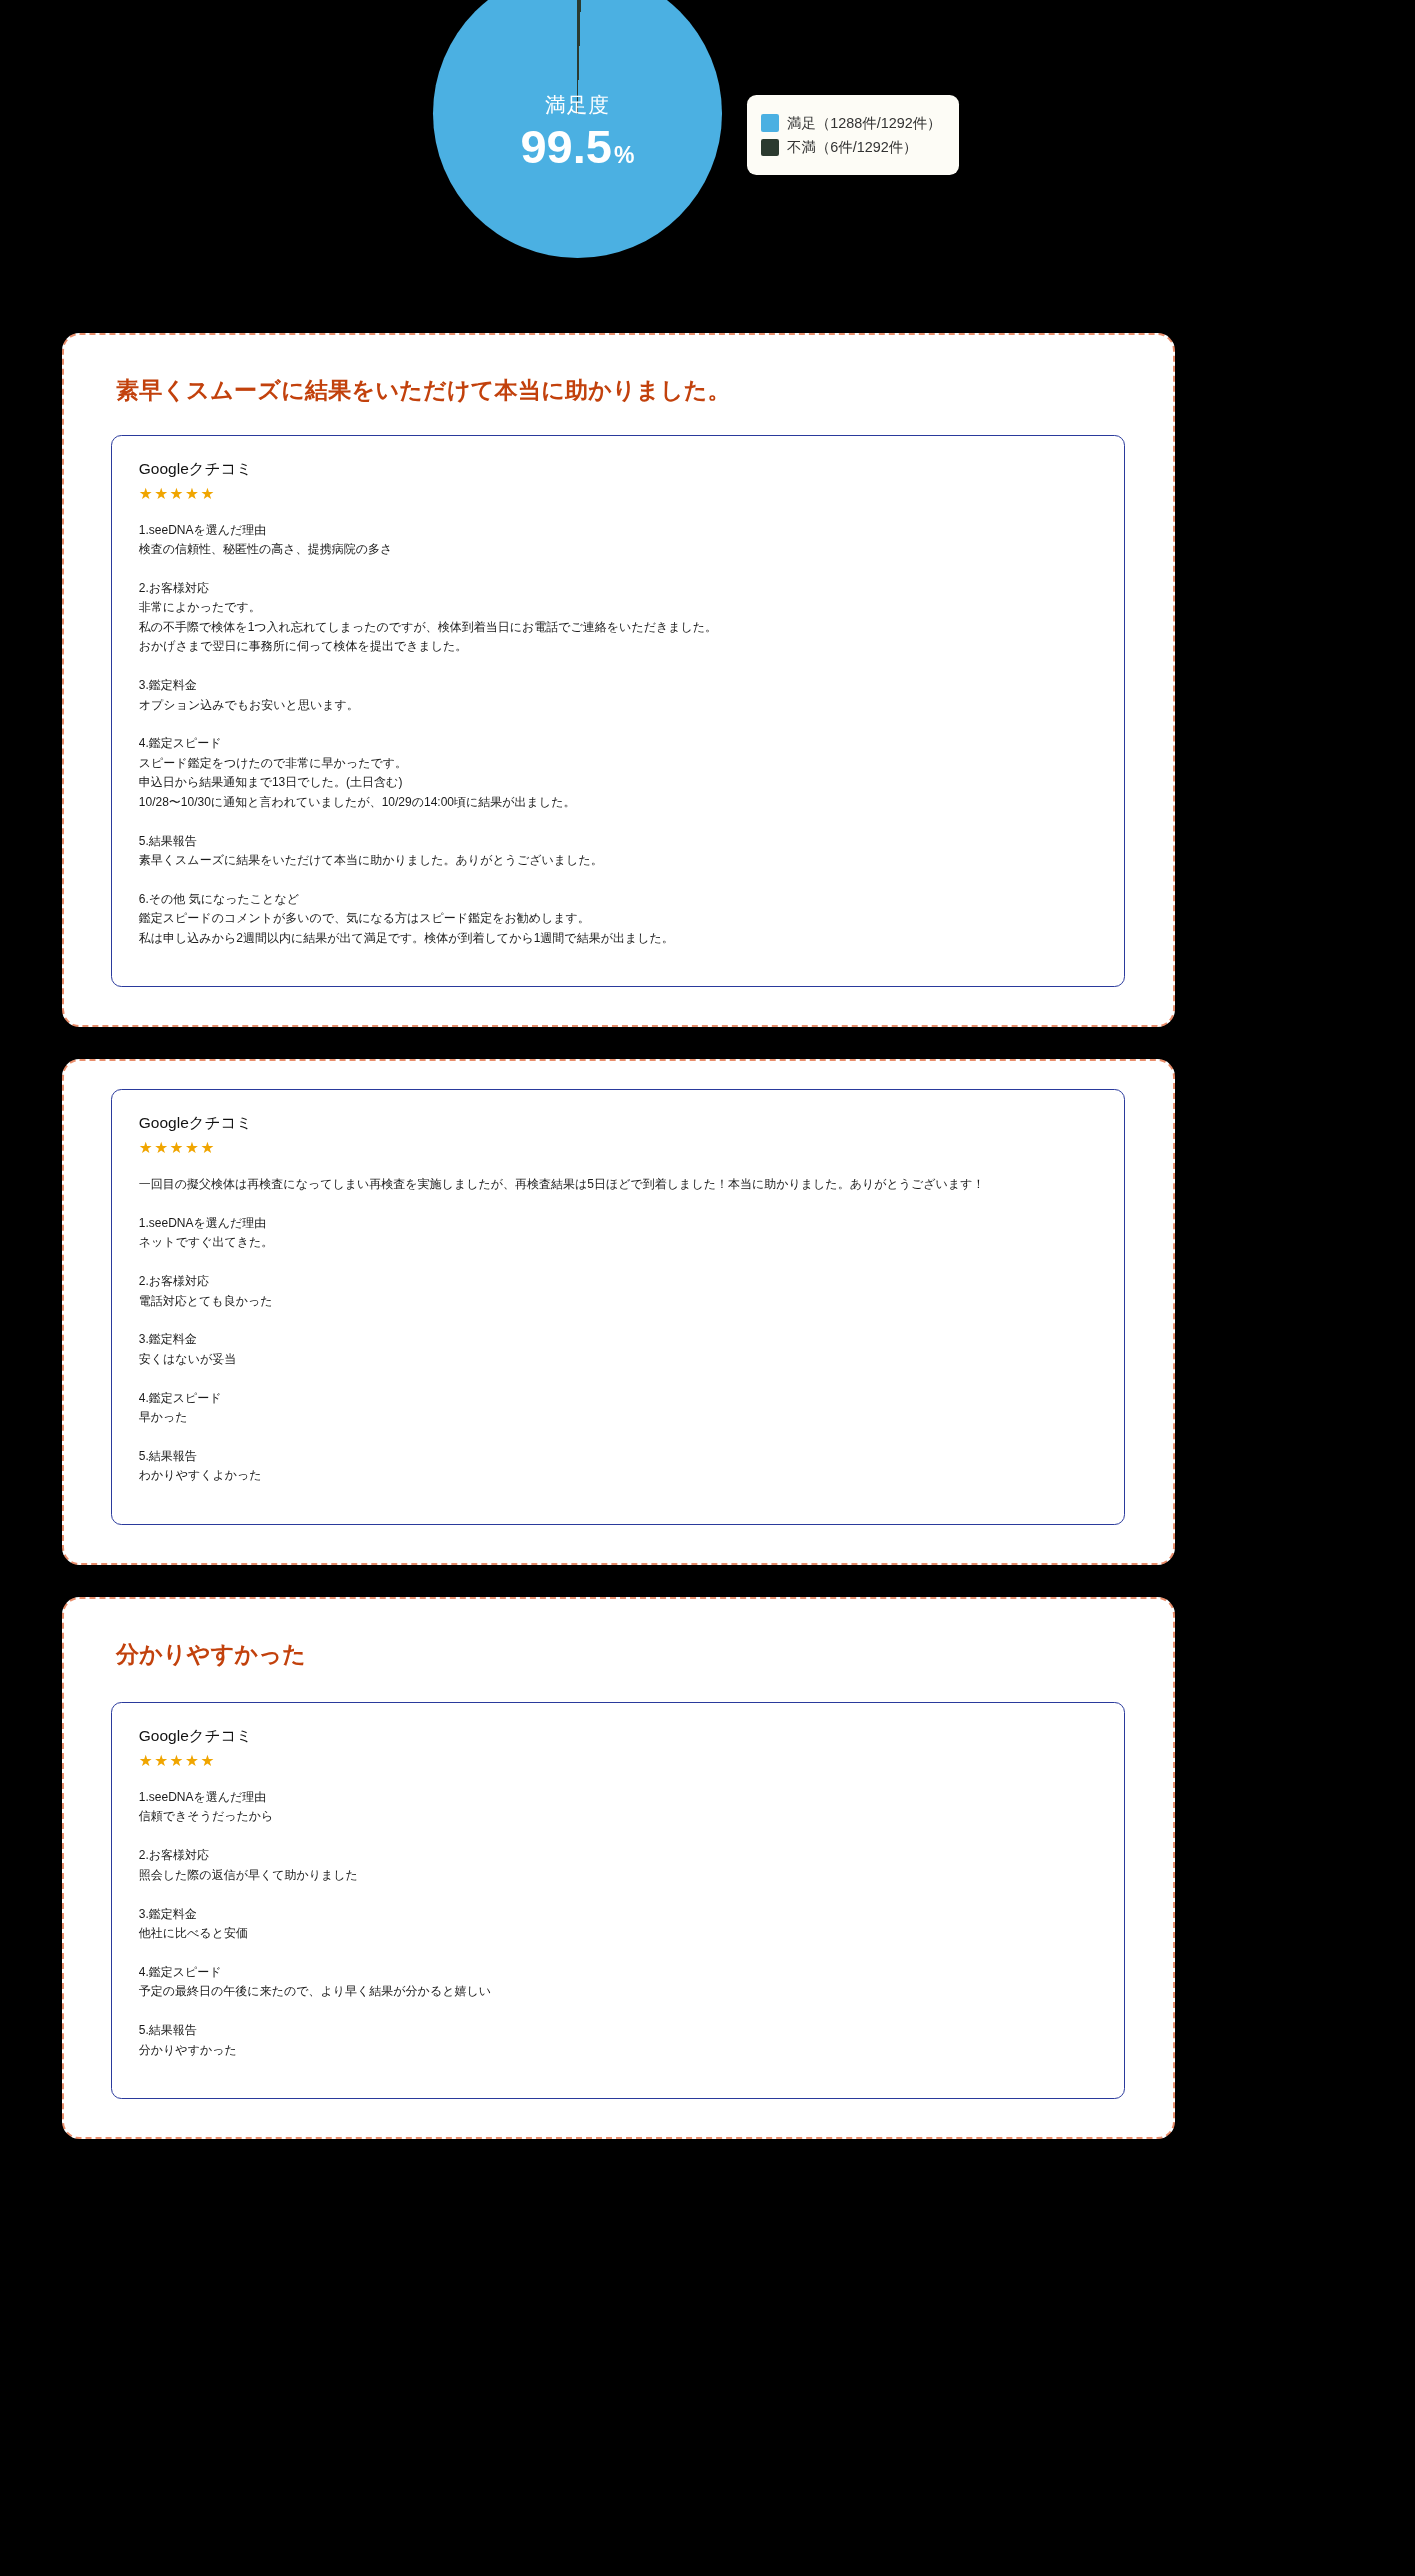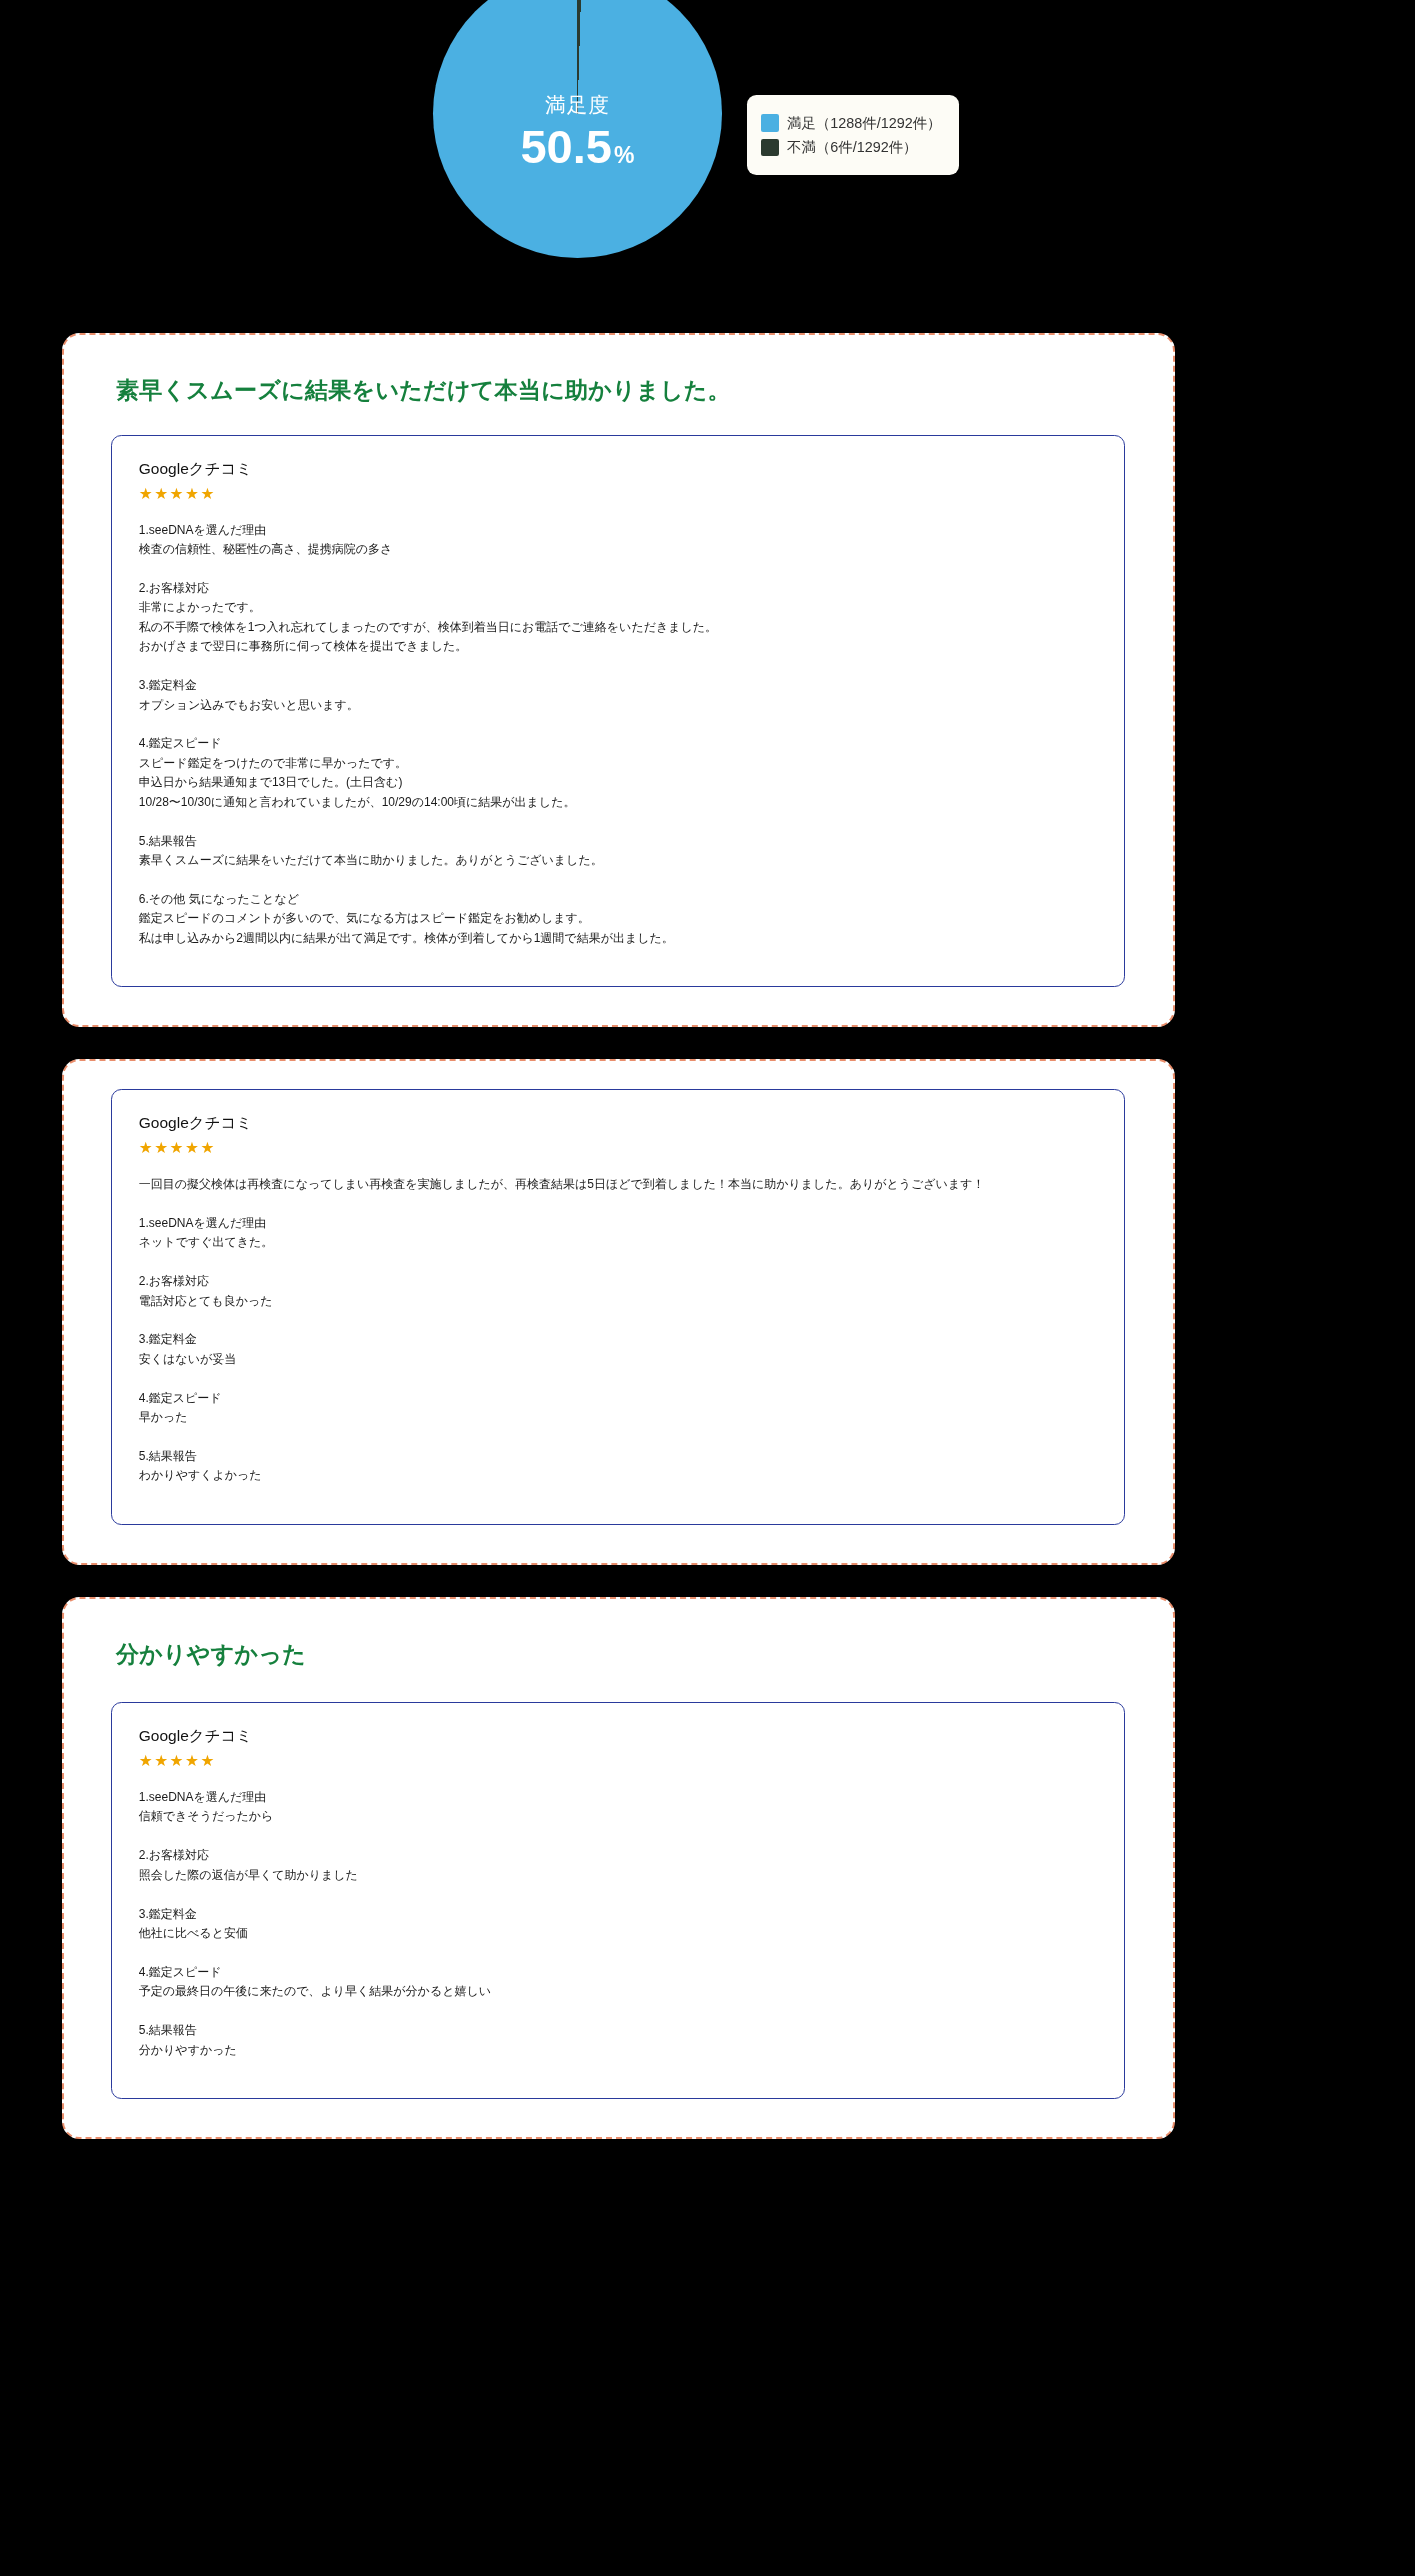--- a/index.html
+++ b/index.html
@@ -104,21 +104,21 @@
     width: 1113px;
     background: #ffffff;
     border: 2.6px dashed #e98e6c;
     border-radius: 17.5px;
     padding: 28px 38px 38px 38px;
     box-sizing: border-box;
   }
   .card-title {
     font-size: 23px;
     font-weight: 700;
-    color: #15803d;
+    color: #c2410c;
     letter-spacing: 0.3px;
     margin: 12.4px 0 29px 14.4px;
   }
   .inner-box {
     border: 1.5px solid #2a3a9c;
     border-radius: 10.3px;
     padding: 23px 27px 38px 27px;
     box-sizing: border-box;
     margin: 0 9.3px;
   }
@@ -148,21 +148,21 @@
 </head>
 <body>
 
 <div class="page">
 
   <div class="stats-area">
     <div class="pie-wrap">
       <div class="pie"></div>
       <div class="pie-inner-text">
         <div class="pie-label">満足度</div>
-        <div class="pie-value"><span>50.5</span><span class="unit">%</span></div>
+        <div class="pie-value"><span>99.5</span><span class="unit">%</span></div>
       </div>
     </div>
 
     <div class="legend-box">
       <div class="legend-row">
         <span class="legend-swatch sw-sat"></span>
         <span>満足（1288件/1292件）</span>
       </div>
       <div class="legend-row">
         <span class="legend-swatch sw-dis"></span>

